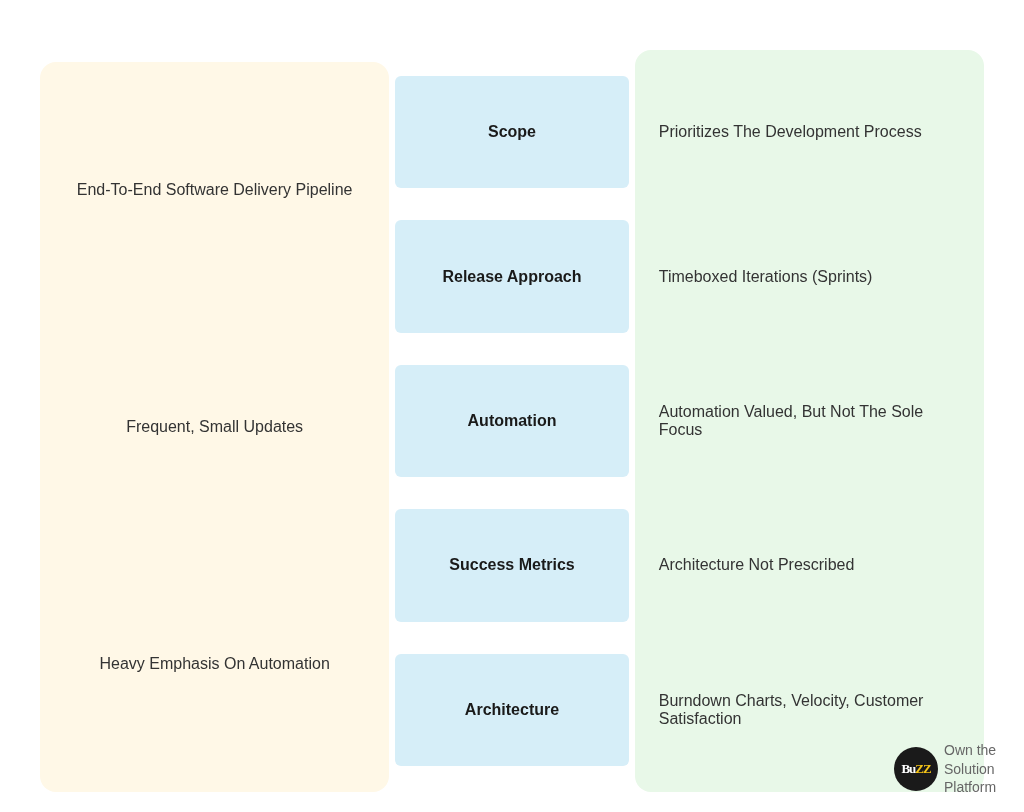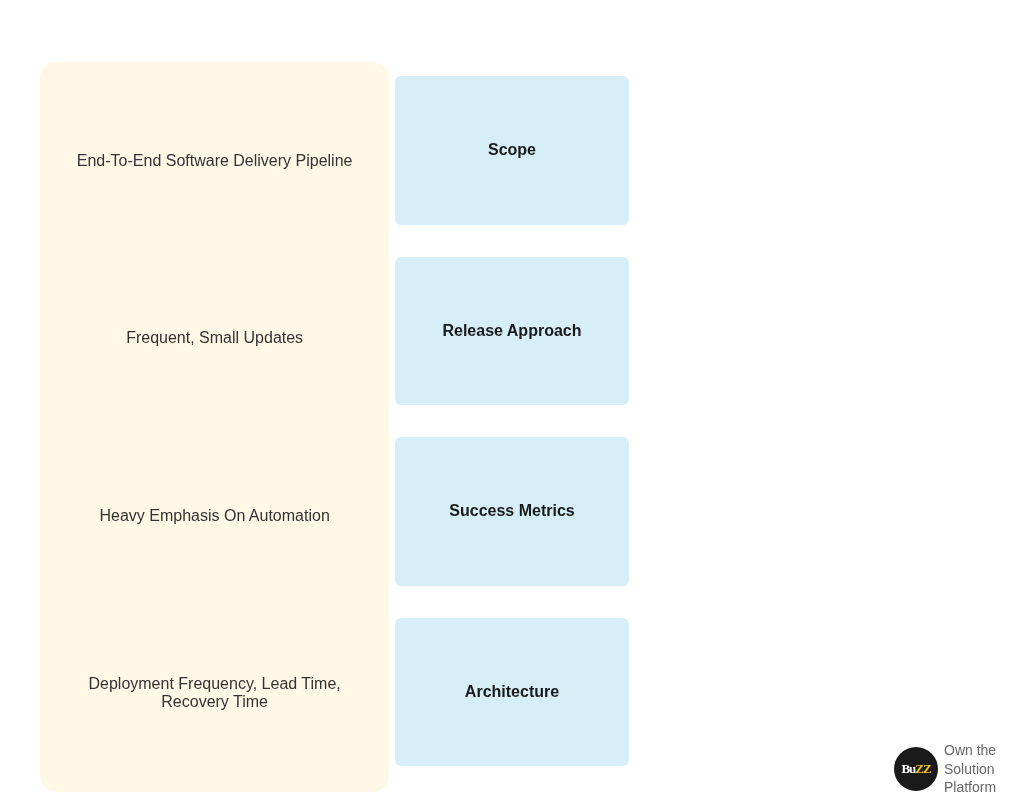--- a/index.html
+++ b/index.html
@@ -158,28 +158,36 @@
     <div class="header-devops"></div>
     <div class="header-agile"></div>
   </div>
 
   <div class="comparison-wrapper">
     <div class="devops-panel">
 
     <div class="devops-cell">End-To-End Software Delivery Pipeline</div>
         <div class="devops-cell">Frequent, Small Updates</div>
         <div class="devops-cell">Heavy Emphasis On Automation</div>
-        <div class="devops-cell">Deployment Frequency, Lead Time, Recovery Time</div>
       </div>
     <div class="middle-panel">
 
     <div class="middle-cell">Scope</div>
         <div class="middle-cell">Release Approach</div>
+        <div class="middle-cell">Automation</div>
         <div class="middle-cell">Success Metrics</div>
         <div class="middle-cell">Architecture</div>
+      </div>
+    <div class="agile-panel">
+
+    <div class="agile-cell">Prioritizes The Development Process</div>
+        <div class="agile-cell">Timeboxed Iterations (Sprints)</div>
+        <div class="agile-cell">Automation Valued, But Not The Sole Focus</div>
+        <div class="agile-cell">Architecture Not Prescribed</div>
+        <div class="agile-cell">Burndown Charts, Velocity, Customer Satisfaction</div>
       </div>
   </div>
 </div>
 
 <div class="logo">
   <div class="logo-circle">
     <span>Bu<span style="color:#f5c518;">ZZ</span></span>
   </div>
   <div class="logo-text">Own the Solution<br>Platform</div>
 </div>

